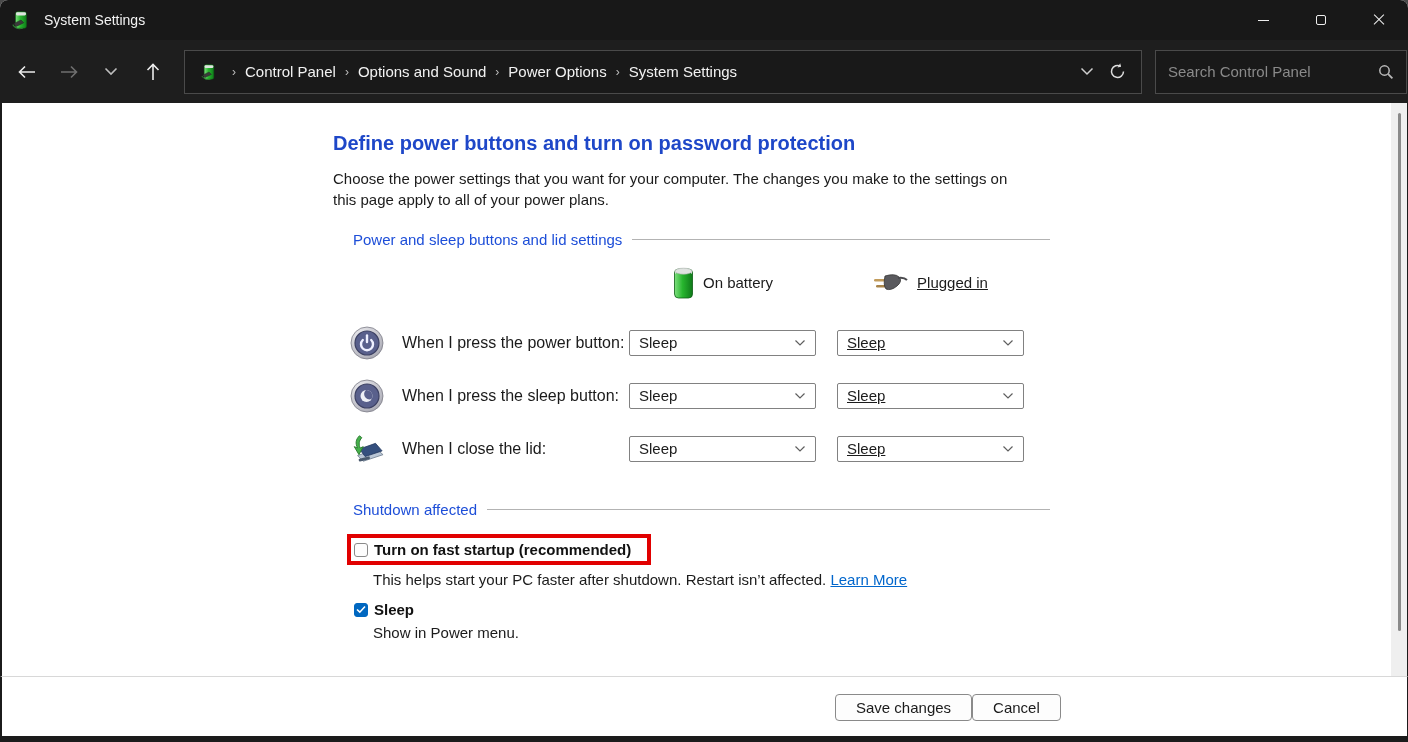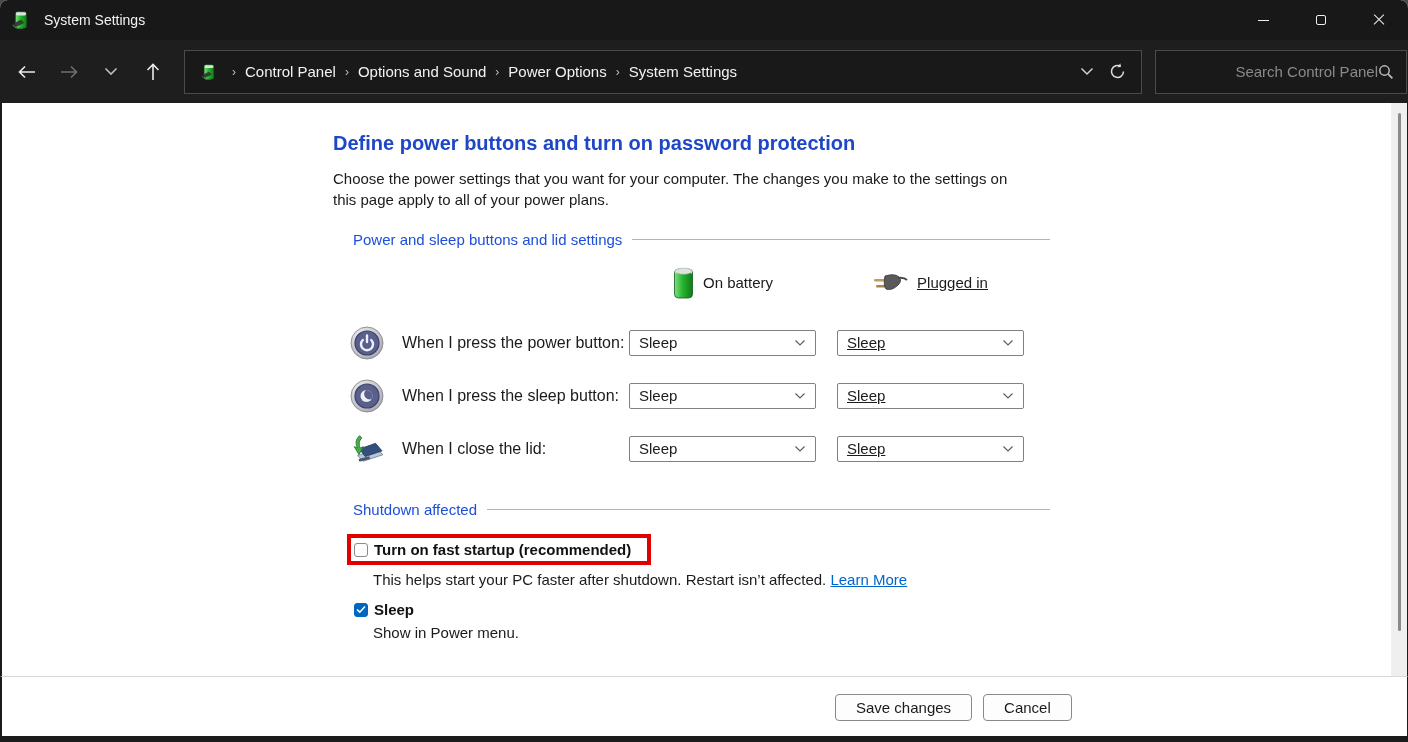--- a/index.html
+++ b/index.html
@@ -29,21 +29,21 @@
   .nav-group { display:flex; align-items:center; margin-left:10px; gap:8px; }
   .addressbar { margin-left:14px; width:958px; height:44px; border:1px solid #4a4a4a; background:#191919;
                 display:flex; align-items:center; padding:0 8px; }
   .crumb-icon { width:16px; height:20px; margin:0 6px 0 8px; }
   .crumb-sep { color:#bdbdbd; font-size:12px; padding:0 9px; }
   .crumb { color:#f2f2f2; font-size:15px; white-space:nowrap; }
   .addr-right { margin-left:auto; display:flex; align-items:center; gap:14px; padding-right:6px; }
   .searchbox { margin-left:13px; width:252px; height:44px; border:1px solid #4a4a4a; background:#191919;
                display:flex; align-items:center; padding:0 12px; }
   .searchbox input { flex:1; background:transparent; border:none; outline:none; color:#e8e8e8;
-               font-size:15px; font-family:"Liberation Sans",sans-serif;text-align:right; }
+               font-size:15px; font-family:"Liberation Sans",sans-serif; }
   .searchbox input::placeholder { color:#8a8a8a; }
 
   
   .content { position:absolute; top:103px; left:0; right:0; bottom:66px; background:#fff;
              overflow:hidden; border-left:2px solid #1b1b1b; border-right:1px solid #1b1b1b; }
   .pagecol { position:absolute; left:331px; top:0; width:717px; }
   h1.page-heading { color:#1e47c8; font-size:20px; font-weight:bold; margin-top:29px; }
   .intro { color:#1b1b1b; font-size:15px; line-height:21px; margin-top:13px; width:700px; }
   .section-head { display:flex; align-items:center; gap:10px; font-size:15px; color:#1d4ed8;margin-left:20px; }
   .section-head .rule { flex:1; height:1px; background:#b3b3b3; }
@@ -78,21 +78,21 @@
   .learn-link { color:#0066cc; text-decoration:underline; }
 
   
   .scrollbar { position:absolute; top:103px; bottom:66px; right:1px; width:16px; background:#efefef; }
   .scroll-thumb { position:absolute; top:10px; left:7px; width:3px; height:518px; background:#8a8a8a;
                   border-radius:2px; }
 
   
   .footer { position:absolute; left:0; right:0; bottom:6px; height:60px; background:#fff;
             border-top:1px solid #d8d8d8; border-left:2px solid #1b1b1b; border-right:1px solid #1b1b1b; }
-  .footer-btns { position:absolute; left:833px; top:17px; display:flex; gap:11px; }
+  .footer-btns { position:absolute; left:833px; top:17px; display:flex; }
   .btn { height:27px; background:#fdfdfd; border:1px solid #8a8a8a; border-radius:4px;
          font-size:15px; color:#1b1b1b; padding:0 20px; font-family:"Liberation Sans",sans-serif; }
   .bottom-edge { position:absolute; left:0; right:0; bottom:0; height:6px; background:#1b1b1b; }
 </style>
 </head>
 <body>
 
 <svg width="0" height="0" style="position:absolute">
   <defs>
     <linearGradient id="batt" x1="0" y1="0" x2="1" y2="0">

